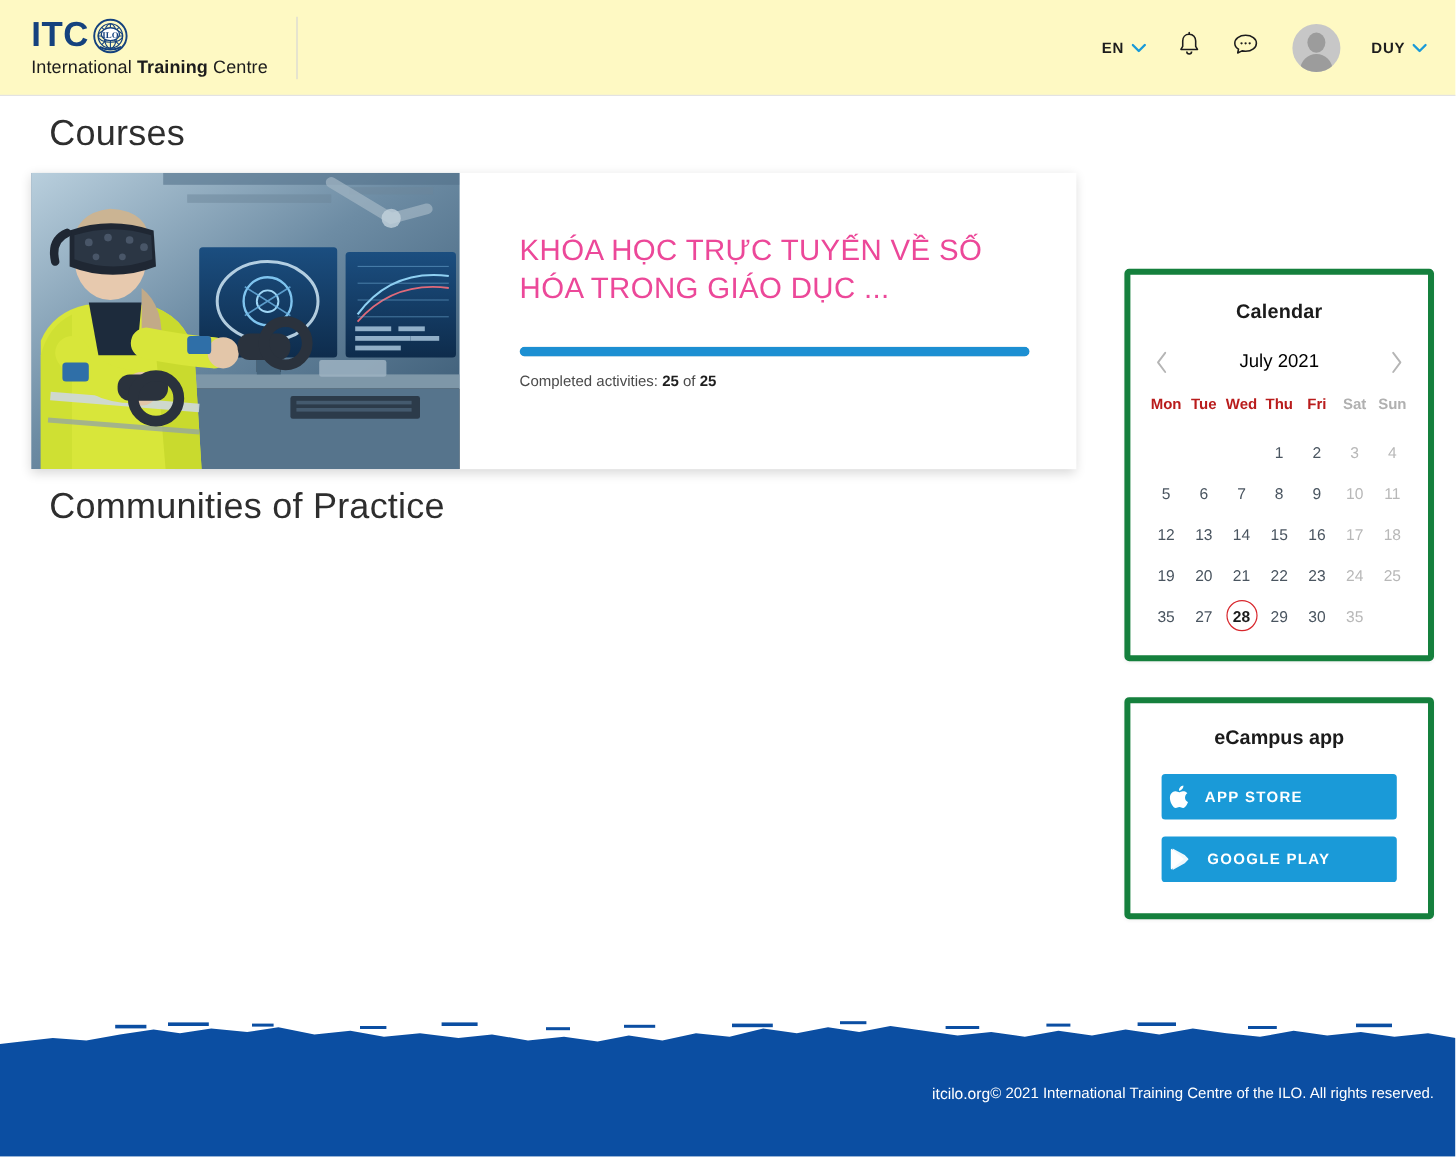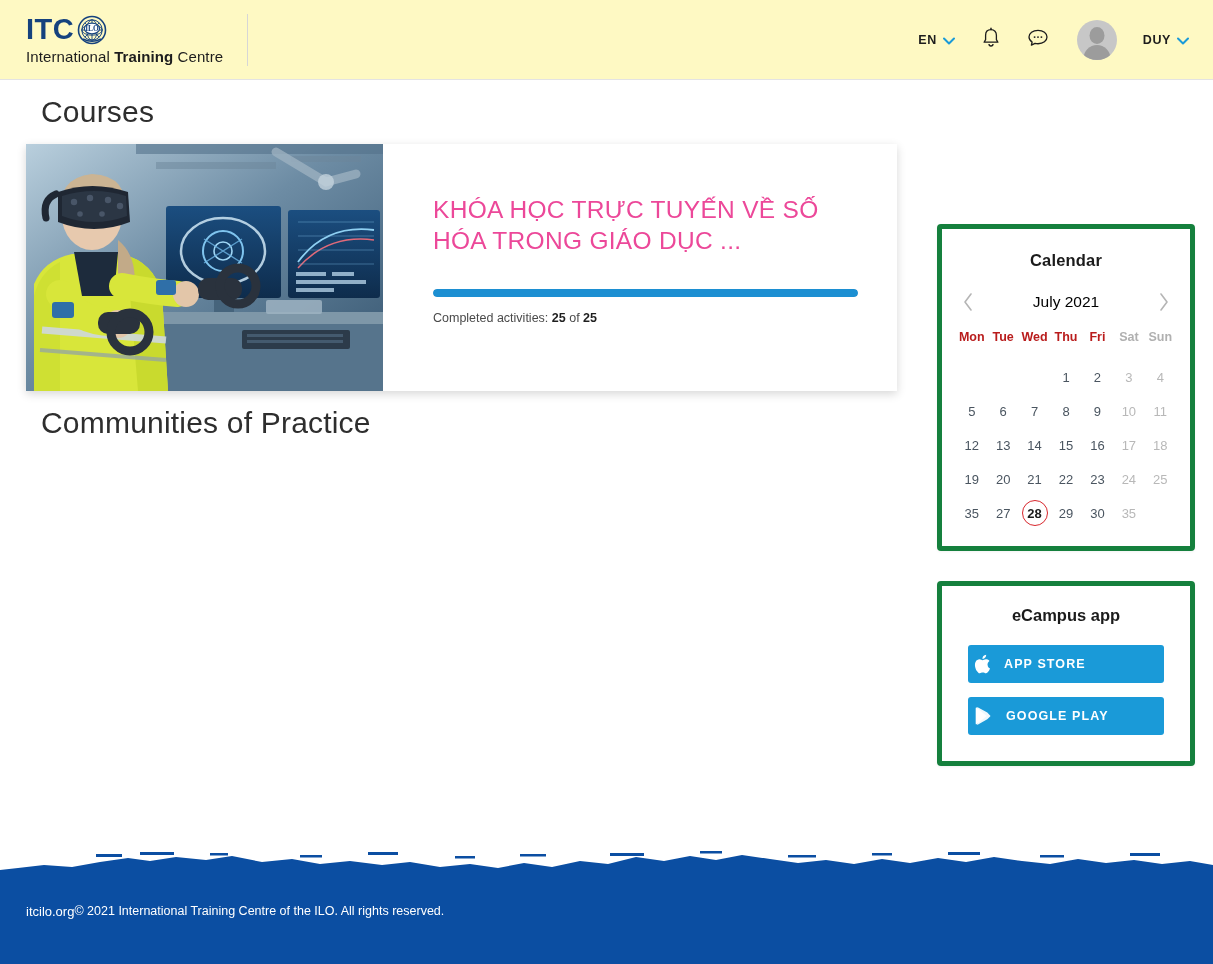--- a/index.html
+++ b/index.html
@@ -170,21 +170,21 @@
   .store-btn:last-child { margin-bottom:0; }
   .store-btn svg { display:block; flex:0 0 auto; }
 
   
   .footer {
     position:absolute; left:0; bottom:0; width:1213px; height:116px;
   }
   .footer-brush { display:block; width:1213px; height:116px; position:absolute; top:0; left:0;}
   .footer-inner {
     position:absolute; left:0; top:0; width:1213px; height:116px;
-    display:flex; align-items:flex-start; justify-content:flex-start;
+    display:flex; align-items:flex-start; justify-content:flex-end;
     padding:56px 18px 0 26px;
   }
   .footer-link {
     color:#ffffff; font-size:13px; text-decoration:none; cursor:pointer;
   }
   .footer-copy { color:#ffffff; font-size:12.5px; }
 </style>
 </head>
 <body>
 

